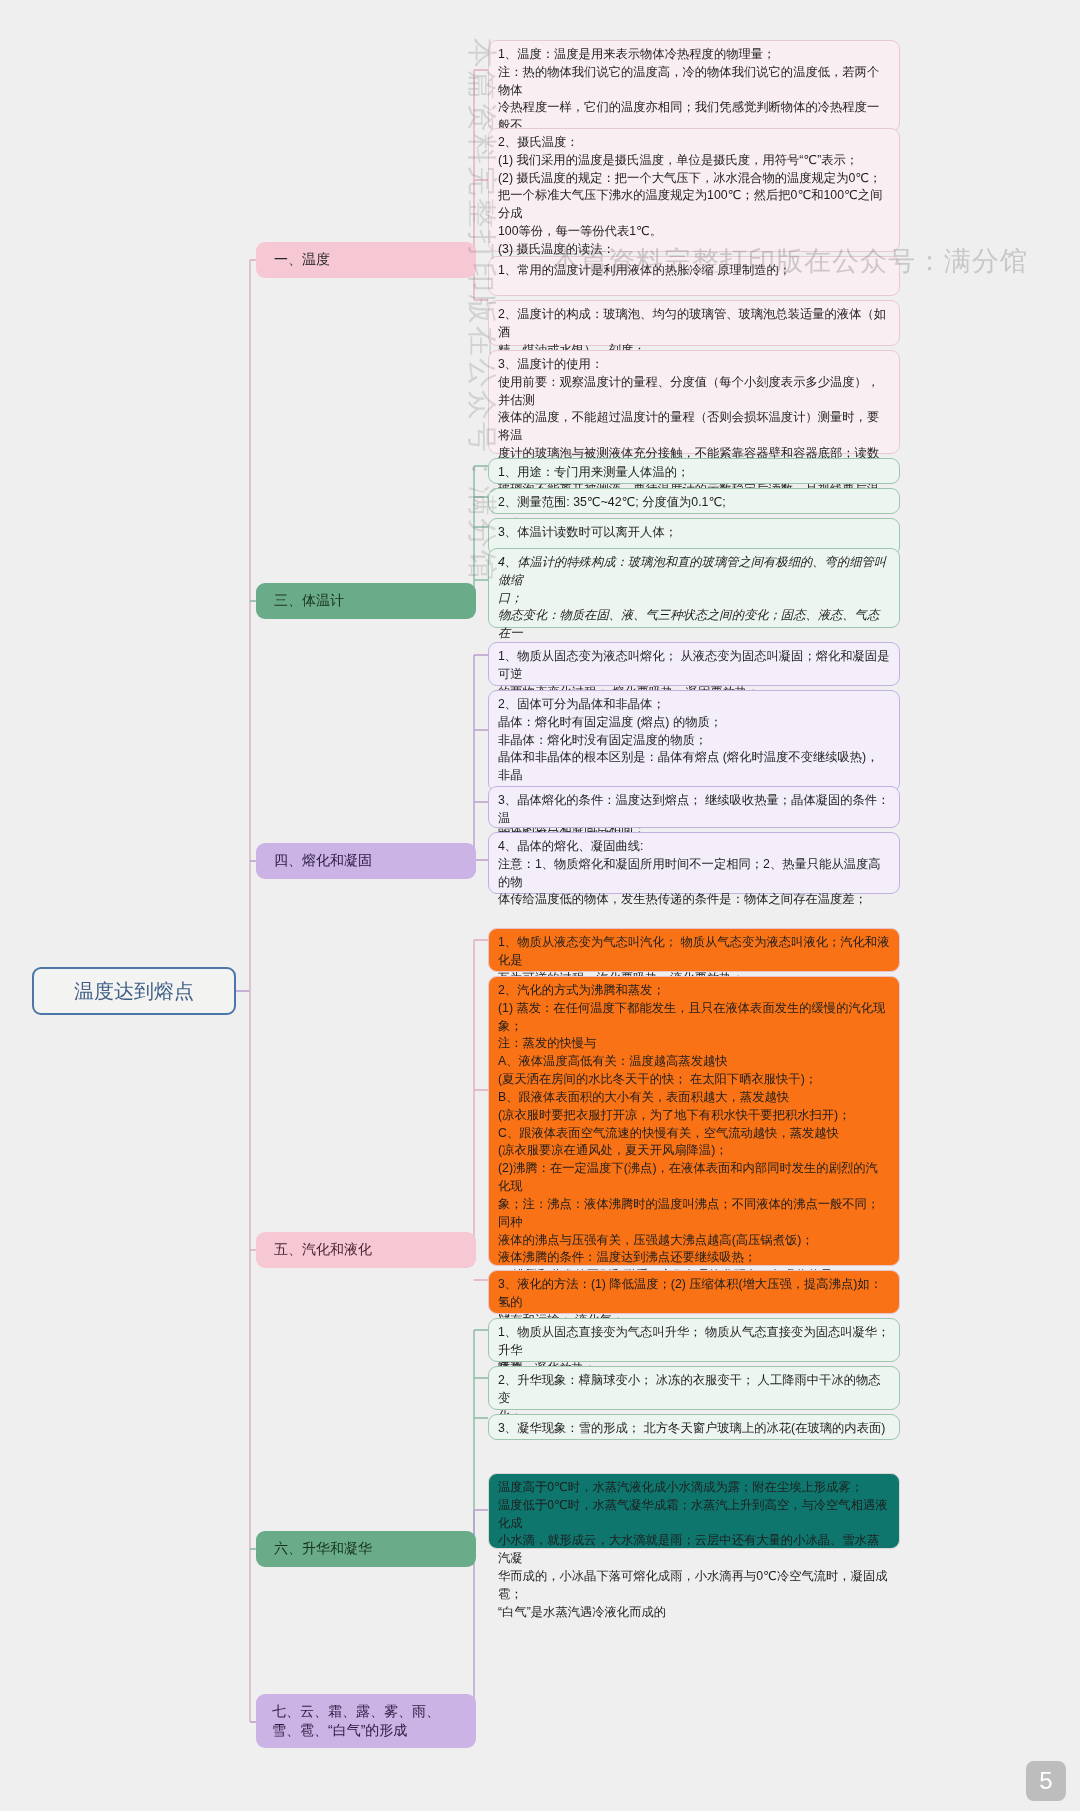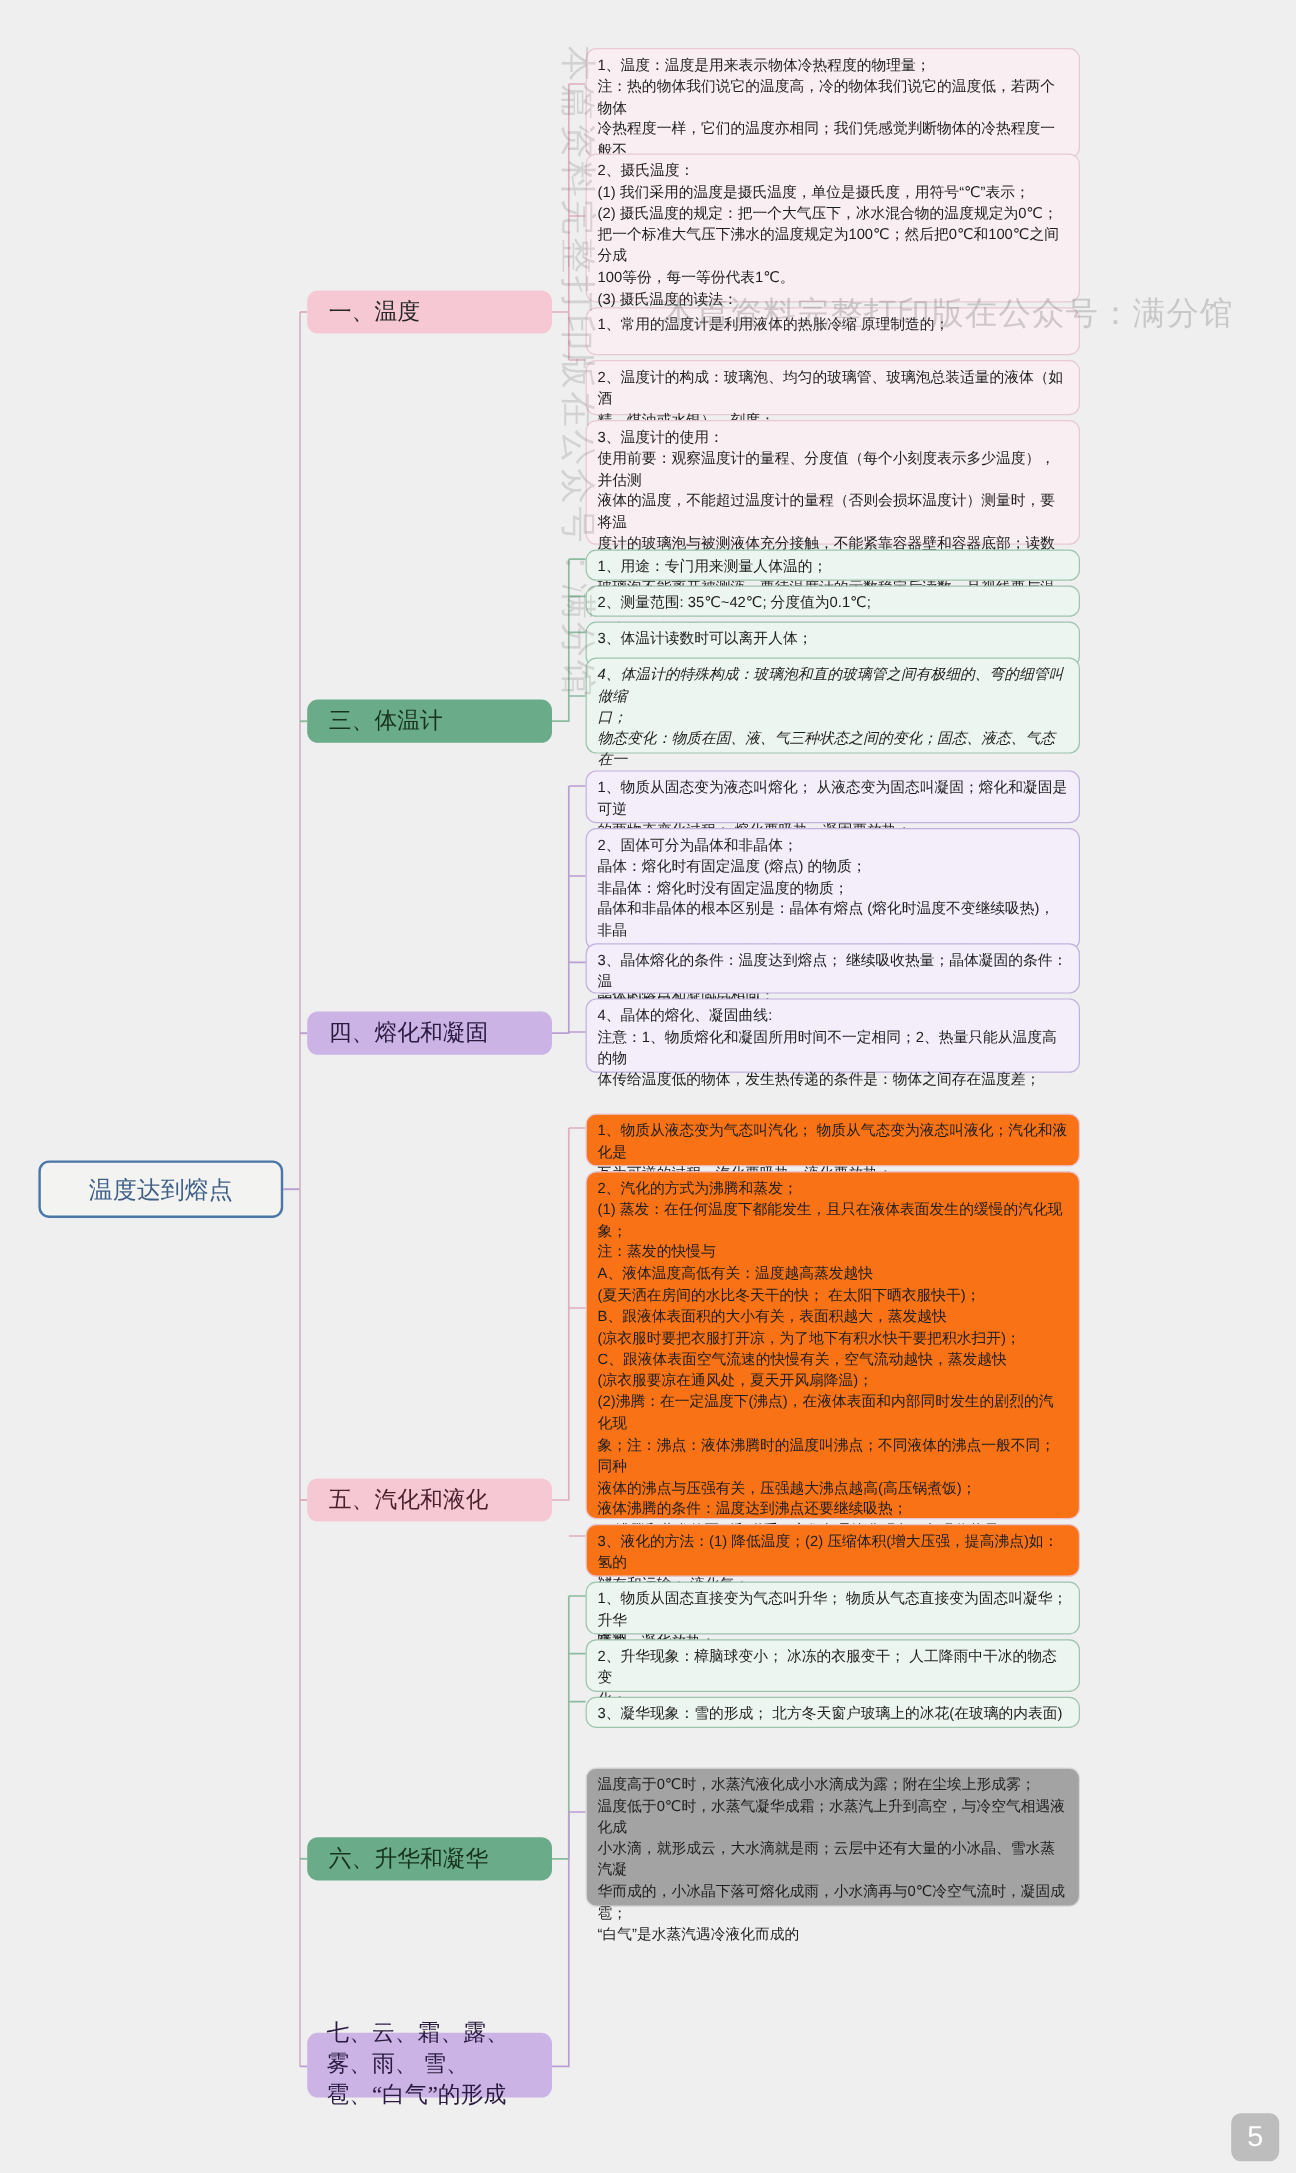--- a/index.html
+++ b/index.html
@@ -69,26 +69,25 @@
     pointer-events: none;
   }
 
   
   .branch {
     position: absolute;
     border-radius: 9px;
     display: flex;
     align-items: center;
     padding: 0 18px;
-    font-size: 19px;
+    font-size: 14px;
     color: #262626;
     z-index: 3;
     left: 256px;
-    width: 204px;
-    font-family: Liberation Serif, serif;
+    width: 220px;
   }
   .branch.two-line { line-height: 1.38; padding: 6px 16px; align-items: center; }
 
   
   .detail {
     position: absolute;
     border-radius: 9px;
     border: 1px solid #cfcfcf;
     padding: 5px 9px 6px 9px;
     font-size: 12.3px;
@@ -229,21 +228,21 @@
 (5) 不同物体蒸发的快慢不同：如酒精比水蒸发的快</div>
 <div class="detail g-pink2" style="top:1270px; height:44px;">3、液化的方法：(1) 降低温度；(2) 压缩体积(增大压强，提高沸点)如：氢的
 储存和运输； 液化气；</div>
 
 <div class="detail g-green" style="top:1318px; height:44px;">1、物质从固态直接变为气态叫升华； 物质从气态直接变为固态叫凝华；升华
 吸热，凝华放热；</div>
 <div class="detail g-green" style="top:1366px; height:44px;">2、升华现象：樟脑球变小； 冰冻的衣服变干； 人工降雨中干冰的物态变
 化；</div>
 <div class="detail g-green" style="top:1414px; height:26px;">3、凝华现象：雪的形成； 北方冬天窗户玻璃上的冰花(在玻璃的内表面)</div>
 
-<div class="detail" style="top:1473px; height:116px; background:#a3a3a3; border-color:#d9d7d4;">温度高于0℃时，水蒸汽液化成小水滴成为露；附在尘埃上形成雾；
+<div class="detail" style="top:1473px; height:76px; background:#0f766e; border-color:#d9d7d4;">温度高于0℃时，水蒸汽液化成小水滴成为露；附在尘埃上形成雾；
 温度低于0℃时，水蒸气凝华成霜；水蒸汽上升到高空，与冷空气相遇液化成
 小水滴，就形成云，大水滴就是雨；云层中还有大量的小冰晶、雪水蒸汽凝
 华而成的，小冰晶下落可熔化成雨，小水滴再与0℃冷空气流时，凝固成雹；
 “白气”是水蒸汽遇冷液化而成的</div>
 
 <div id="watermark-layer">
   <div class="wm-vert">本篇资料完整打印版在公众号：满分馆</div>
   <div class="wm-horiz">本篇资料完整打印版在公众号：满分馆</div>
 </div>
 

